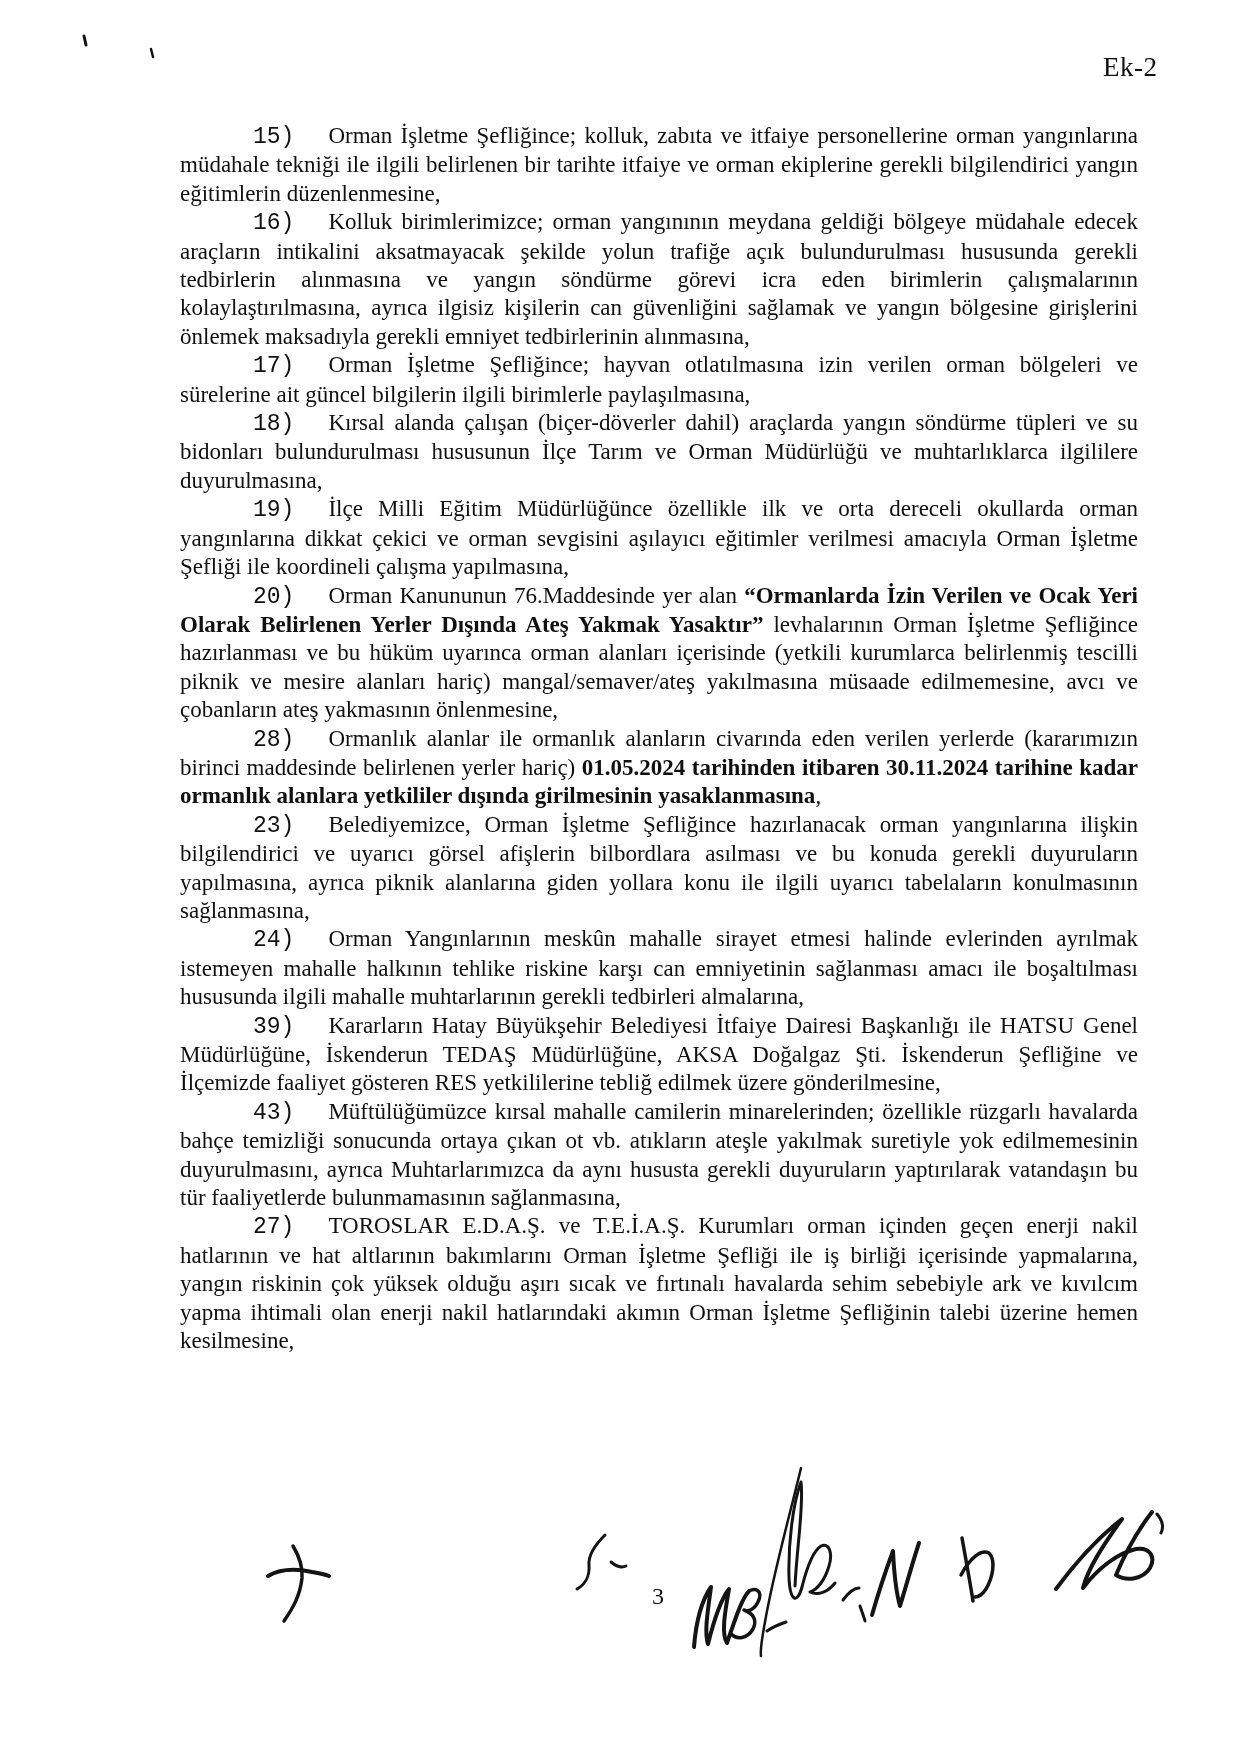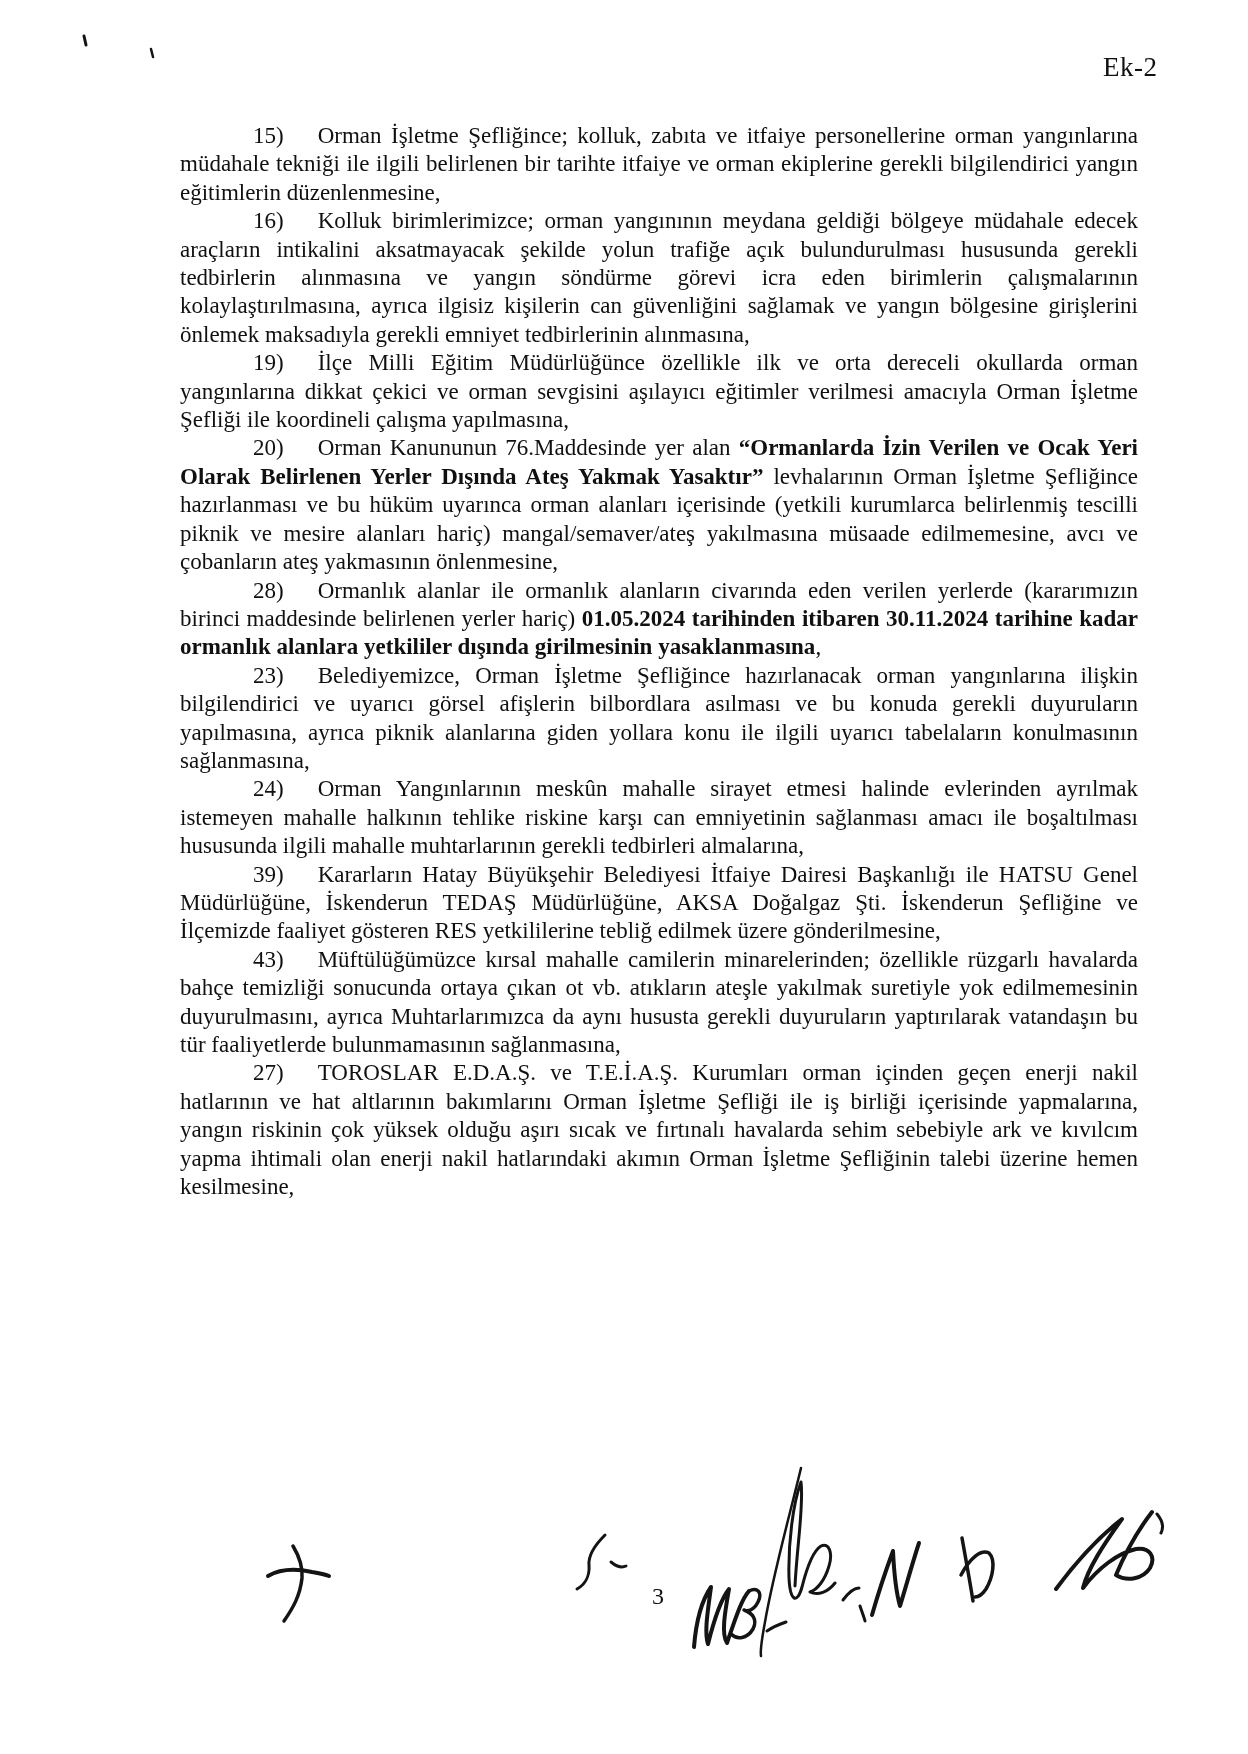--- a/index.html
+++ b/index.html
@@ -23,21 +23,21 @@
 
   .content {
     position: absolute;
     left: 180px; top: 122px;
     width: 958px;
     font-size: 23px;
     line-height: 28.4px;
     text-align: justify;
   }
   p.item { margin: 0; text-indent: 73px; }
-  p.item .num { padding-right: 34px; }
+  p.item .num { padding-right: 34px; font-family: Liberation Mono, monospace; }
   p.item b { font-weight: bold; }
 
   .page-number {
     position: absolute;
     left: 652px; top: 1583px;
     font-size: 24px;
   }
 
   .ink-overlay {
     position: absolute;
@@ -55,20 +55,22 @@
 </head>
 <body>
 
 <div class="page">
 
   <div class="annex-label">Ek-2</div>
 
   <div class="content">
       <p class="item"><span class="num">15)</span><span>Orman İşletme Şefliğince; kolluk, zabıta ve itfaiye personellerine orman yangınlarına müdahale tekniği ile ilgili belirlenen bir tarihte itfaiye ve orman ekiplerine gerekli bilgilendirici yangın eğitimlerin düzenlenmesine,</span></p>
       <p class="item"><span class="num">16)</span><span>Kolluk birimlerimizce; orman yangınının meydana geldiği bölgeye müdahale edecek araçların intikalini aksatmayacak şekilde yolun trafiğe açık bulundurulması hususunda gerekli tedbirlerin alınmasına ve yangın söndürme görevi icra eden birimlerin çalışmalarının kolaylaştırılmasına, ayrıca ilgisiz kişilerin can güvenliğini sağlamak ve yangın bölgesine girişlerini önlemek maksadıyla gerekli emniyet tedbirlerinin alınmasına,</span></p>
+      <p class="item"><span class="num">17)</span><span>Orman İşletme Şefliğince; hayvan otlatılmasına izin verilen orman bölgeleri ve sürelerine ait güncel bilgilerin ilgili birimlerle paylaşılmasına,</span></p>
+      <p class="item"><span class="num">18)</span><span>Kırsal alanda çalışan (biçer-döverler dahil) araçlarda yangın söndürme tüpleri ve su bidonları bulundurulması hususunun İlçe Tarım ve Orman Müdürlüğü ve muhtarlıklarca ilgililere duyurulmasına,</span></p>
       <p class="item"><span class="num">19)</span><span>İlçe Milli Eğitim Müdürlüğünce özellikle ilk ve orta dereceli okullarda orman yangınlarına dikkat çekici ve orman sevgisini aşılayıcı eğitimler verilmesi amacıyla Orman İşletme Şefliği ile koordineli çalışma yapılmasına,</span></p>
       <p class="item"><span class="num">20)</span><span>Orman Kanununun 76.Maddesinde yer alan </span><b>“Ormanlarda İzin Verilen ve Ocak Yeri Olarak Belirlenen Yerler Dışında Ateş Yakmak Yasaktır”</b><span> levhalarının Orman İşletme Şefliğince hazırlanması ve bu hüküm uyarınca orman alanları içerisinde (yetkili kurumlarca belirlenmiş tescilli piknik ve mesire alanları hariç) mangal/semaver/ateş yakılmasına müsaade edilmemesine, avcı ve çobanların ateş yakmasının önlenmesine,</span></p>
       <p class="item"><span class="num">28)</span><span>Ormanlık alanlar ile ormanlık alanların civarında eden verilen yerlerde (kararımızın birinci maddesinde belirlenen yerler hariç) </span><b>01.05.2024 tarihinden itibaren 30.11.2024 tarihine kadar ormanlık alanlara yetkililer dışında girilmesinin yasaklanmasına</b><span>,</span></p>
       <p class="item"><span class="num">23)</span><span>Belediyemizce, Orman İşletme Şefliğince hazırlanacak orman yangınlarına ilişkin bilgilendirici ve uyarıcı görsel afişlerin bilbordlara asılması ve bu konuda gerekli duyuruların yapılmasına, ayrıca piknik alanlarına giden yollara konu ile ilgili uyarıcı tabelaların konulmasının sağlanmasına,</span></p>
       <p class="item"><span class="num">24)</span><span>Orman Yangınlarının meskûn mahalle sirayet etmesi halinde evlerinden ayrılmak istemeyen mahalle halkının tehlike riskine karşı can emniyetinin sağlanması amacı ile boşaltılması hususunda ilgili mahalle muhtarlarının gerekli tedbirleri almalarına,</span></p>
       <p class="item"><span class="num">39)</span><span>Kararların Hatay Büyükşehir Belediyesi İtfaiye Dairesi Başkanlığı ile HATSU Genel Müdürlüğüne, İskenderun TEDAŞ Müdürlüğüne, AKSA Doğalgaz Şti. İskenderun Şefliğine ve İlçemizde faaliyet gösteren RES yetkililerine tebliğ edilmek üzere gönderilmesine,</span></p>
       <p class="item"><span class="num">43)</span><span>Müftülüğümüzce kırsal mahalle camilerin minarelerinden; özellikle rüzgarlı havalarda bahçe temizliği sonucunda ortaya çıkan ot vb. atıkların ateşle yakılmak suretiyle yok edilmemesinin duyurulmasını, ayrıca Muhtarlarımızca da aynı hususta gerekli duyuruların yaptırılarak vatandaşın bu tür faaliyetlerde bulunmamasının sağlanmasına,</span></p>
       <p class="item"><span class="num">27)</span><span>TOROSLAR E.D.A.Ş. ve T.E.İ.A.Ş. Kurumları orman içinden geçen enerji nakil hatlarının ve hat altlarının bakımlarını Orman İşletme Şefliği ile iş birliği içerisinde yapmalarına, yangın riskinin çok yüksek olduğu aşırı sıcak ve fırtınalı havalarda sehim sebebiyle ark ve kıvılcım yapma ihtimali olan enerji nakil hatlarındaki akımın Orman İşletme Şefliğinin talebi üzerine hemen kesilmesine,</span></p>
     </div>
 

